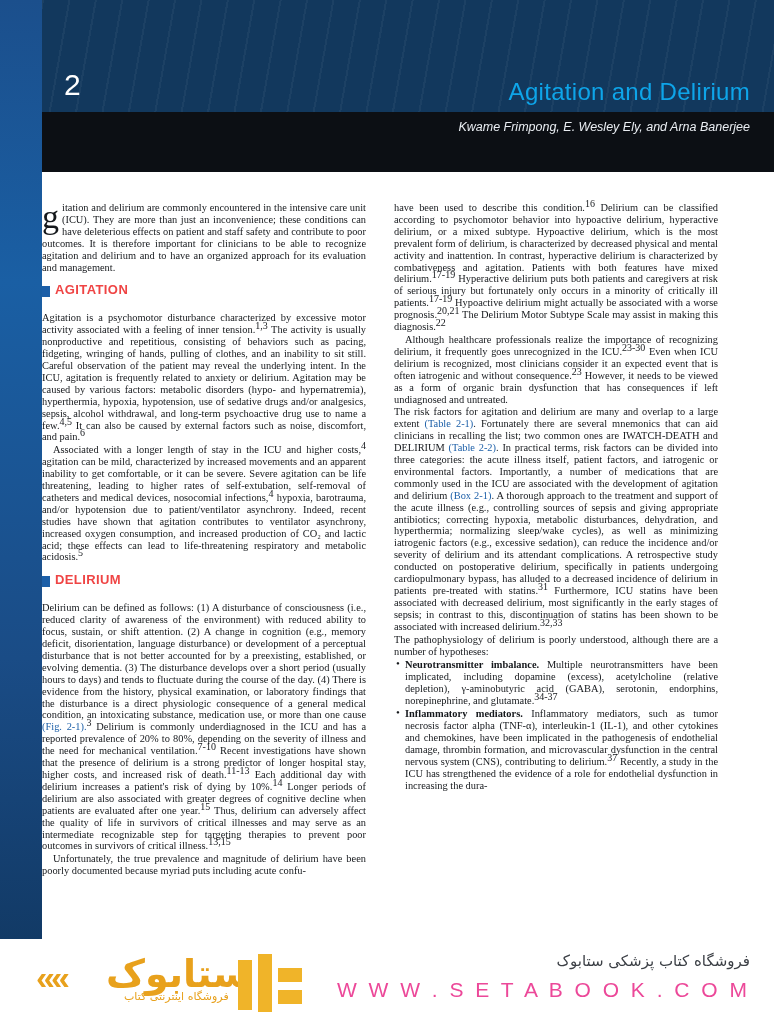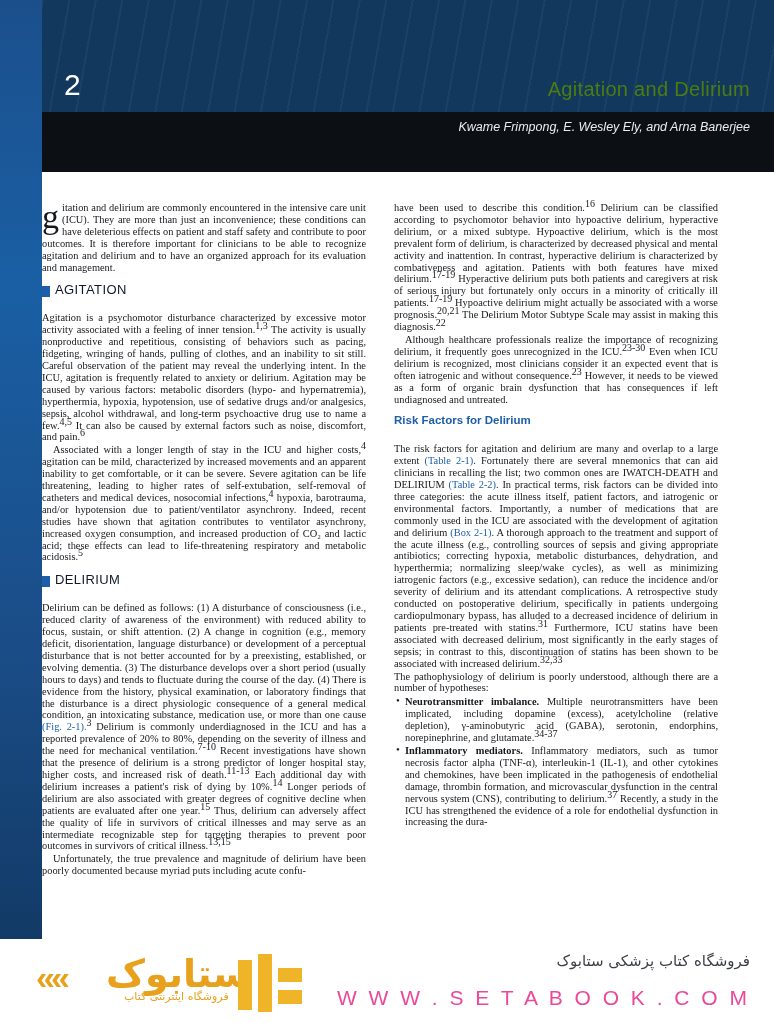--- a/index.html
+++ b/index.html
@@ -66,23 +66,23 @@
     position: absolute;
     left: 22px; top: 68px;
     color: #ffffff;
     font-family: "Liberation Sans", sans-serif;
     font-size: 30px;
     font-weight: 400;
   }
   .chapter-title {
     position: absolute;
     right: 24px; top: 78px;
-    color: #4d7c0f;
-    font-family: "Liberation Sans", sans-serif;
-    font-size: 20px;
+    color: #0ea5e9;
+    font-family: "Liberation Sans", sans-serif;
+    font-size: 24px;
     letter-spacing: 0.3px;
   }
   .authors {
     position: absolute;
     right: 24px; top: 120px;
     color: #e9edf2;
     font-family: "Liberation Sans", sans-serif;
     font-size: 12.5px;
     font-style: italic;
   }
@@ -116,24 +116,24 @@
     line-height: 27px;
     padding: 1px 3px 0 0;
     font-family: "Liberation Serif", serif;
     color: #15181c;
   }
 
   
   h2.sec {
     font-family: "Liberation Sans", sans-serif;
     font-size: 13px;
-    color: #0f172a;
+    color: #ef4444;
     letter-spacing: 0.4px;
     margin: 11px 0 5px 0;
-    font-weight: normal;
+    font-weight: bold;
     position: relative;
     padding-left: 13px;
   }
   h2.sec .marker {
     position: absolute;
     left: 0; top: 2px;
     width: 8px; height: 11px;
     background: #1c5fa8;
   }
   h3.sub {
@@ -218,21 +218,21 @@
     position: absolute;
     right: 24px; top: 12px;
     width: 420px;
     text-align: right;
   }
   .footer-fa {
     font-family: "DejaVu Sans", sans-serif;
     font-size: 15px;
     color: #3b3f45;
     direction: rtl;
-    margin-bottom: 16px;
+    margin-bottom: 8px;
   }
   .footer-url {
     font-family: "Liberation Sans", sans-serif;
     font-size: 21px;
     color: #ec4899;
     letter-spacing: 3px;
   }
 </style>
 </head>
 <body>
@@ -273,21 +273,20 @@
 
       <p class="ind">Unfortunately, the true prevalence and magnitude of delirium have been poorly documented because myriad puts including acute confu-</p>
     </div>
 
     <div class="col col-right">
 
       <p><span>have been used to describe this condition.</span><sup>16</sup><span> Delirium can be classified according to psychomotor behavior into hypoactive delirium, hyperactive delirium, or a mixed subtype. Hypoactive delirium, which is the most prevalent form of delirium, is characterized by decreased physical and mental activity and inattention. In contrast, hyperactive delirium is characterized by combativeness and agitation. Patients with both features have mixed delirium.</span><sup>17-19</sup><span> Hyperactive delirium puts both patients and caregivers at risk of serious injury but fortunately only occurs in a minority of critically ill patients.</span><sup>17-19</sup><span> Hypoactive delirium might actually be associated with a worse prognosis.</span><sup>20,21</sup><span> The Delirium Motor Subtype Scale may assist in making this diagnosis.</span><sup>22</sup></p>
 
       <p class="ind"><span>Although healthcare professionals realize the importance of recognizing delirium, it frequently goes unrecognized in the ICU.</span><sup>23-30</sup><span> Even when ICU delirium is recognized, most clinicians consider it an expected event that is often iatrogenic and without consequence.</span><sup>23</sup><span> However, it needs to be viewed as a form of organic brain dysfunction that has consequences if left undiagnosed and untreated.</span></p>
 
-      <h3 class="sub">Risk Factors for Delirium</h3>
 
       <p><span>The risk factors for agitation and delirium are many and overlap to a large extent </span><span class="xref">(Table 2-1)</span><span>. Fortunately there are several mnemonics that can aid clinicians in recalling the list; two common ones are IWATCH-DEATH and DELIRIUM </span><span class="xref">(Table 2-2)</span><span>. In practical terms, risk factors can be divided into three categories: the acute illness itself, patient factors, and iatrogenic or environmental factors. Importantly, a number of medications that are commonly used in the ICU are associated with the development of agitation and delirium </span><span class="xref">(Box 2-1)</span><span>. A thorough approach to the treatment and support of the acute illness (e.g., controlling sources of sepsis and giving appropriate antibiotics; correcting hypoxia, metabolic disturbances, dehydration, and hyperthermia; normalizing sleep/wake cycles), as well as minimizing iatrogenic factors (e.g., excessive sedation), can reduce the incidence and/or severity of delirium and its attendant complications. A retrospective study conducted on postoperative delirium, specifically in patients undergoing cardiopulmonary bypass, has alluded to a decreased incidence of delirium in patients pre-treated with statins.</span><sup>31</sup><span> Furthermore, ICU statins have been associated with decreased delirium, most significantly in the early stages of sepsis; in contrast to this, discontinuation of statins has been shown to be associated with increased delirium.</span><sup>32,33</sup></p>
 
 
       <p>The pathophysiology of delirium is poorly understood, although there are a number of hypotheses:</p>
 
       <ul class="bul">
         <li><span class="bold">Neurotransmitter imbalance.</span><span> Multiple neurotransmitters have been implicated, including dopamine (excess), acetylcholine (relative depletion), γ-aminobutyric acid (GABA), serotonin, endorphins, norepinephrine, and glutamate.</span><sup>34-37</sup></li>
         <li><span class="bold">Inflammatory mediators.</span><span> Inflammatory mediators, such as tumor necrosis factor alpha (TNF-α), interleukin-1 (IL-1), and other cytokines and chemokines, have been implicated in the pathogenesis of endothelial damage, thrombin formation, and microvascular dysfunction in the central nervous system (CNS), contributing to delirium.</span><sup>37</sup><span> Recently, a study in the ICU has strengthened the evidence of a role for endothelial dysfunction in increasing the dura-</span></li>
       </ul>

